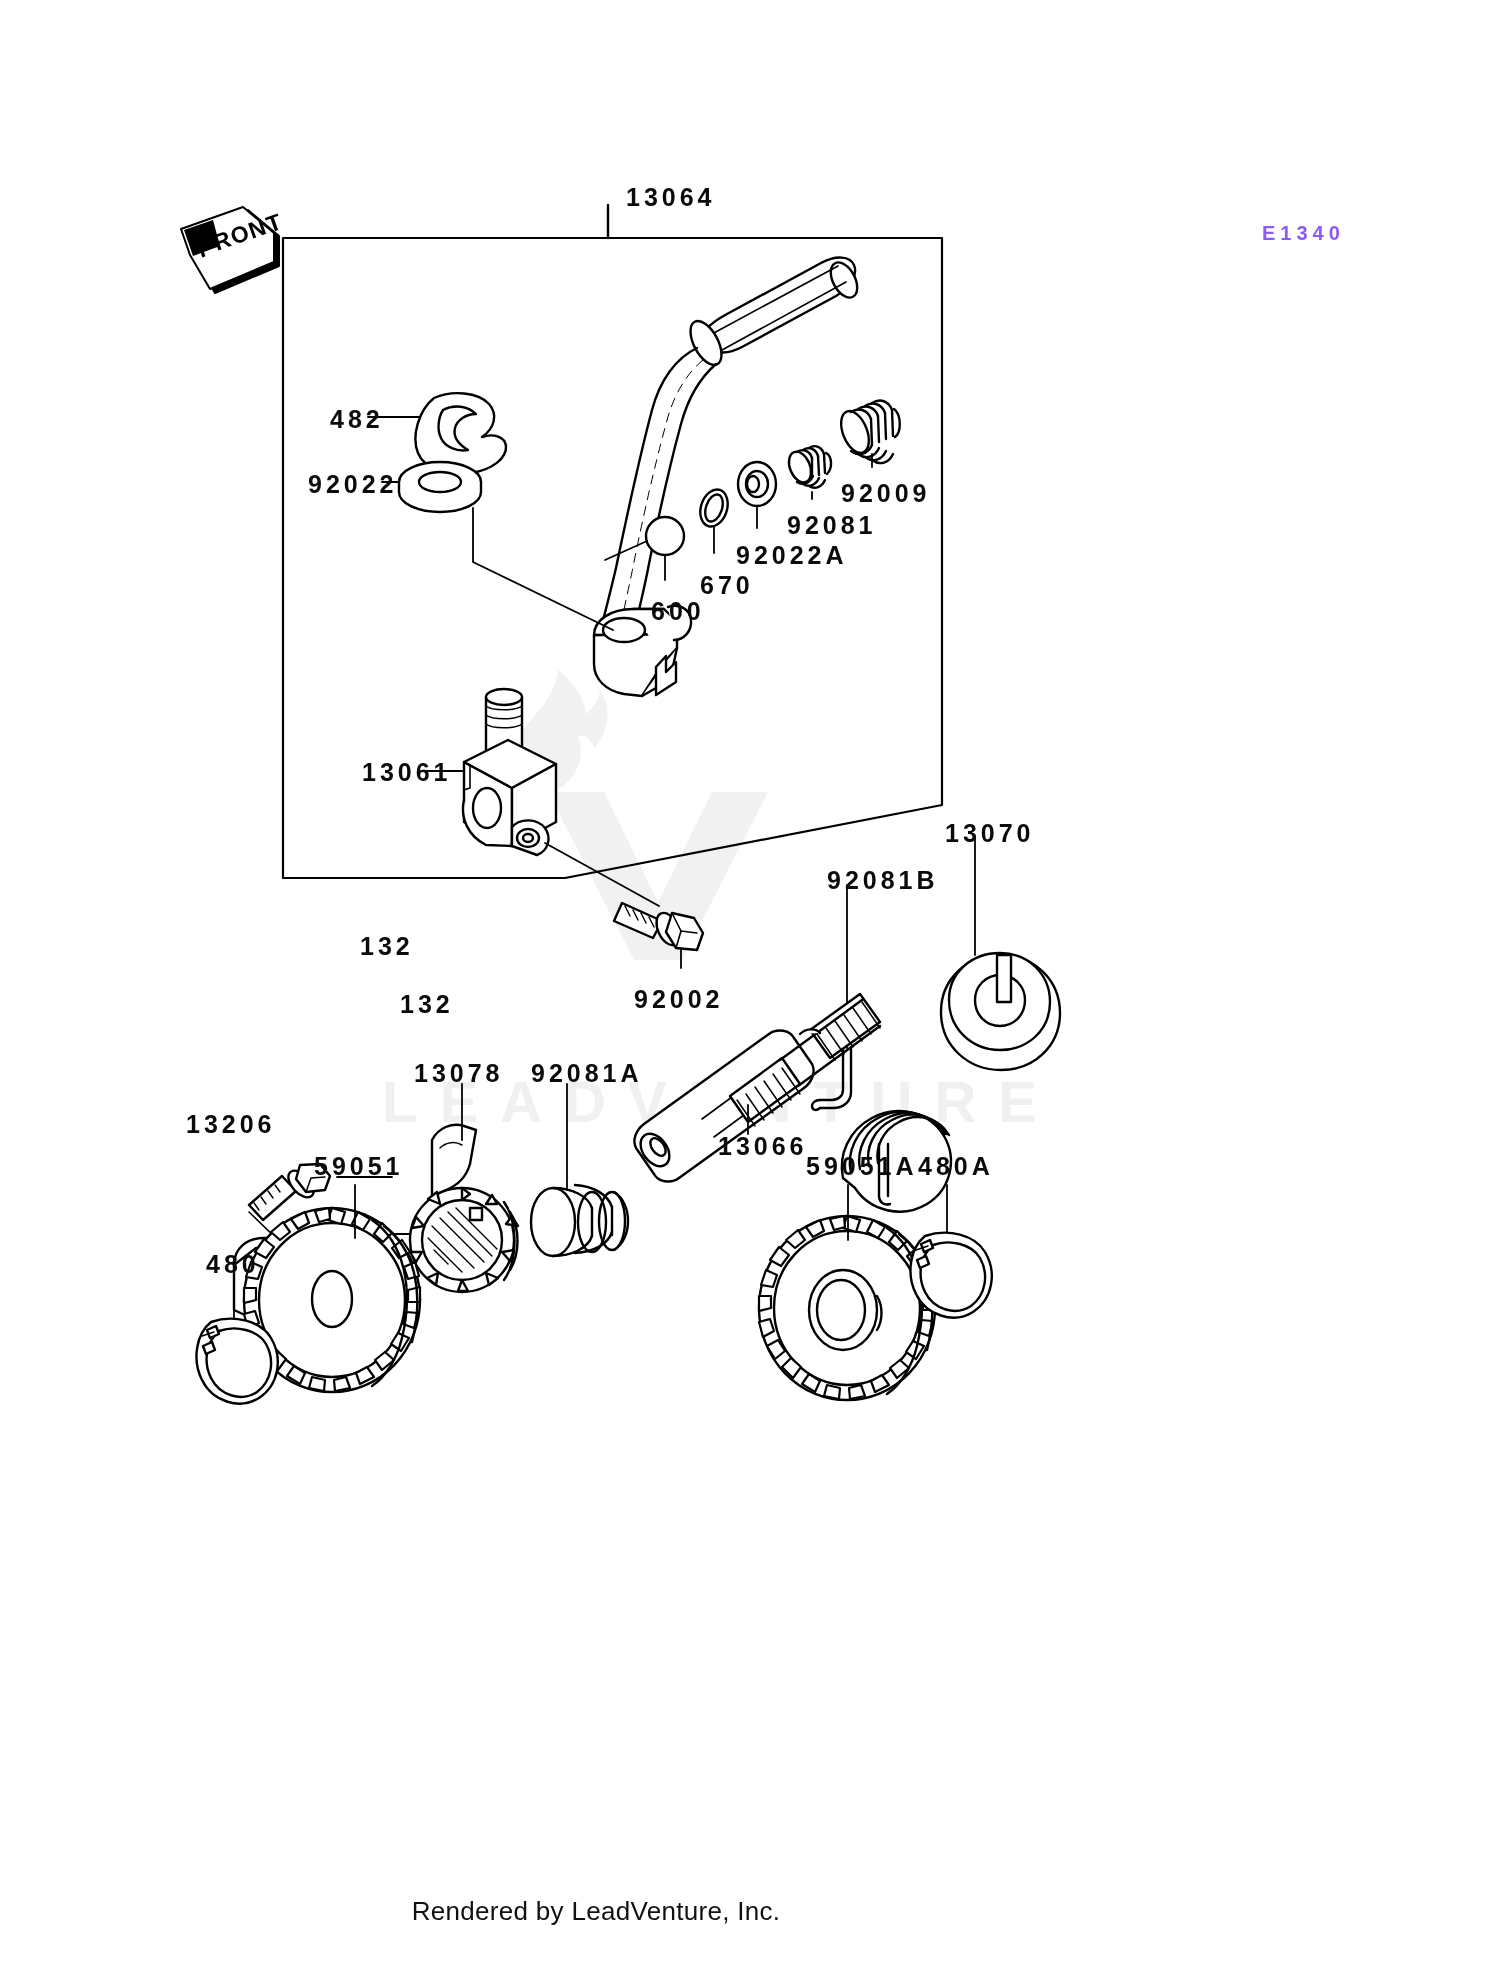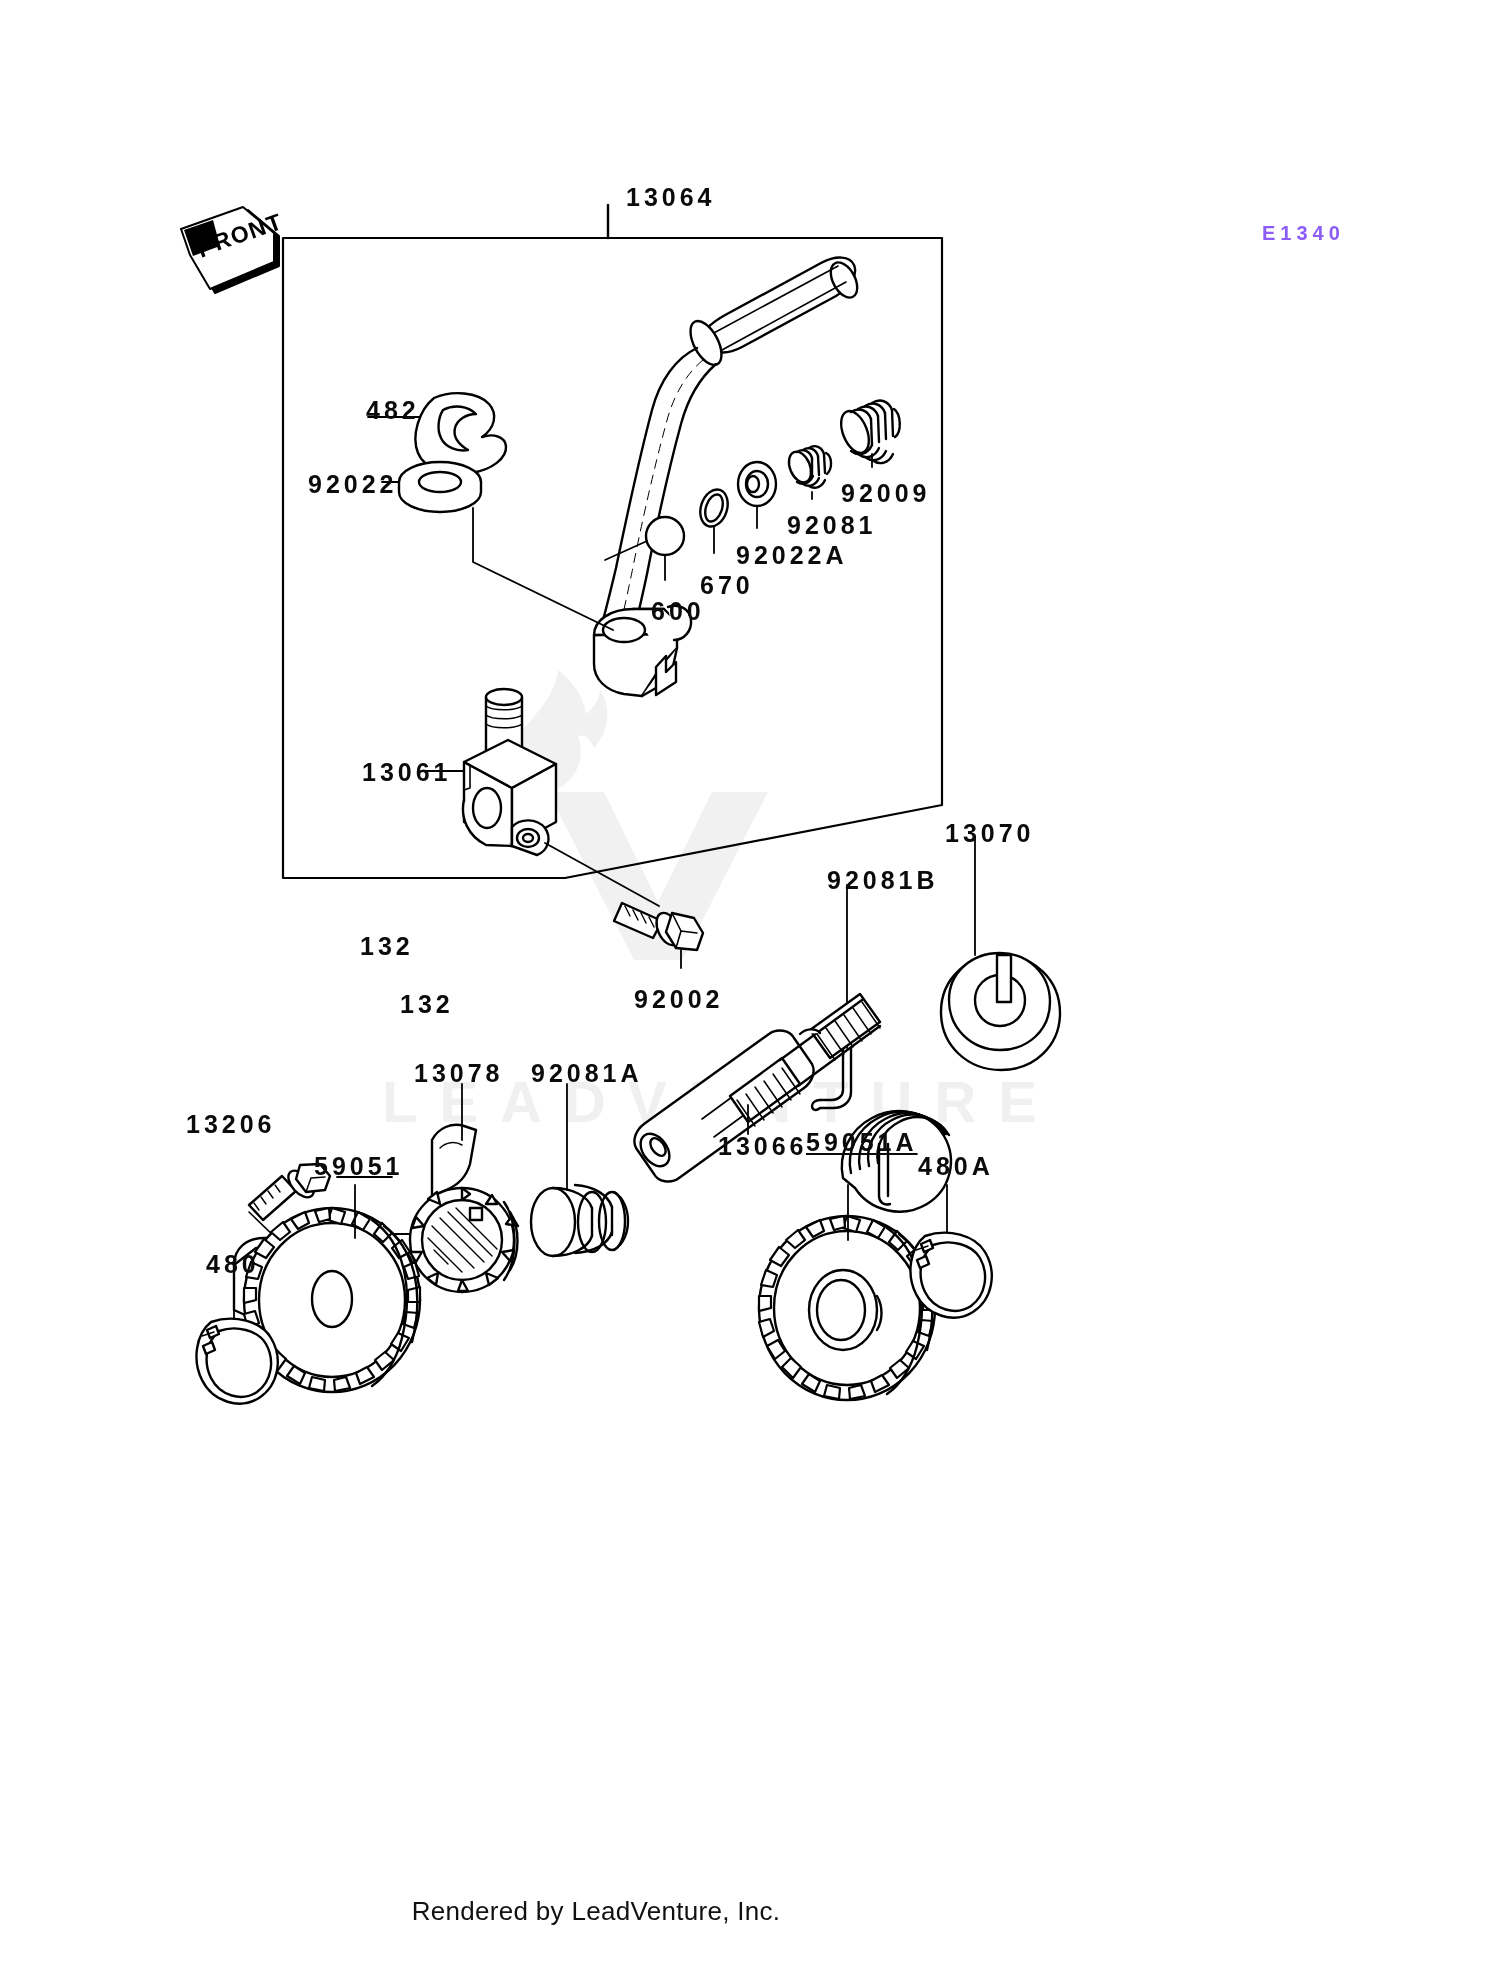--- a/index.html
+++ b/index.html
@@ -435,39 +435,39 @@
         <path d="M921 1244 L930 1240 L933 1248 L924 1252 Z" fill="#fff"></path>
         <path d="M917 1260 L926 1256 L929 1264 L920 1268 Z" fill="#fff"></path>
         <path d="M916 1250 L928 1246" stroke-width="1.5"></path>
       </g>
       <line x1="947" y1="1185" x2="947" y2="1232" stroke-width="1.8"></line>
 
     </g>
   </svg>
 
   <div class="lbl" id="c-13064" style="left:578px;top:183px;margin-left:48px;">13064</div>
-  <div class="lbl" id="c-482" style="left:330px;top:396px;margin-left:36px;">482</div>
+  <div class="lbl" id="c-482" style="left:330px;top:405px;">482</div>
   <div class="lbl" id="c-92022" style="left:308px;top:470px;">92022</div>
   <div class="lbl" id="c-92009" style="left:841px;top:479px;">92009</div>
   <div class="lbl" id="c-92081" style="left:787px;top:511px;">92081</div>
   <div class="lbl" id="c-92022A" style="left:736px;top:541px;">92022A</div>
   <div class="lbl" id="c-670" style="left:700px;top:571px;">670</div>
   <div class="lbl" id="c-600" style="left:651px;top:597px;">600</div>
   <div class="lbl" id="c-13061" style="left:362px;top:758px;">13061</div>
   <div class="lbl" id="c-13070" style="left:945px;top:819px;text-align:right;">13070</div>
   <div class="lbl" id="c-92081B" style="left:827px;top:866px;">92081B</div>
   <div class="lbl" id="c-132a" style="left:360px;top:932px;">132</div>
   <div class="lbl" id="c-132b" style="left:400px;top:990px;">132</div>
   <div class="lbl" id="c-92002" style="left:634px;top:985px;">92002</div>
   <div class="lbl" id="c-13206" style="left:186px;top:1110px;">13206</div>
   <div class="lbl" id="c-13078" style="left:414px;top:1059px;">13078</div>
   <div class="lbl" id="c-92081A" style="left:531px;top:1059px;">92081A</div>
   <div class="lbl" id="c-13066" style="left:718px;top:1132px;">13066</div>
   <div class="lbl" id="c-59051" style="left:314px;top:1152px;">59051</div>
-  <div class="lbl" id="c-59051A" style="left:806px;top:1128px;text-decoration:underline;">59051A</div>
+  <div class="lbl" id="c-59051A" style="left:806px;top:1152px;">59051A</div>
   <div class="lbl" id="c-480A" style="left:918px;top:1152px;">480A</div>
   <div class="lbl" id="c-480" style="left:206px;top:1250px;">480</div>
 
   <div id="diagcode">E1340</div>
 
   <div id="footer">Rendered by LeadVenture, Inc.</div>
 
 </div>
 
 </body></html>

